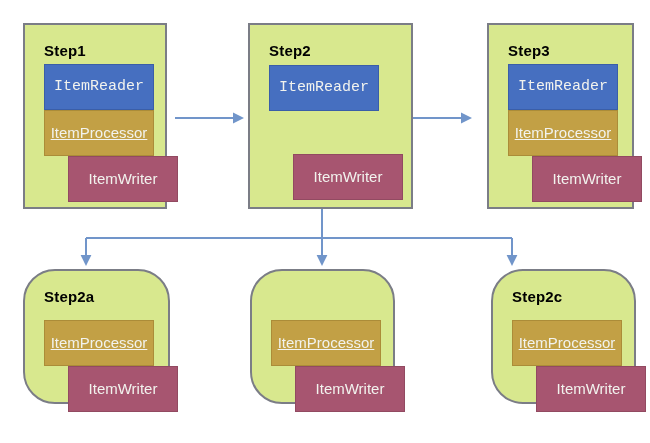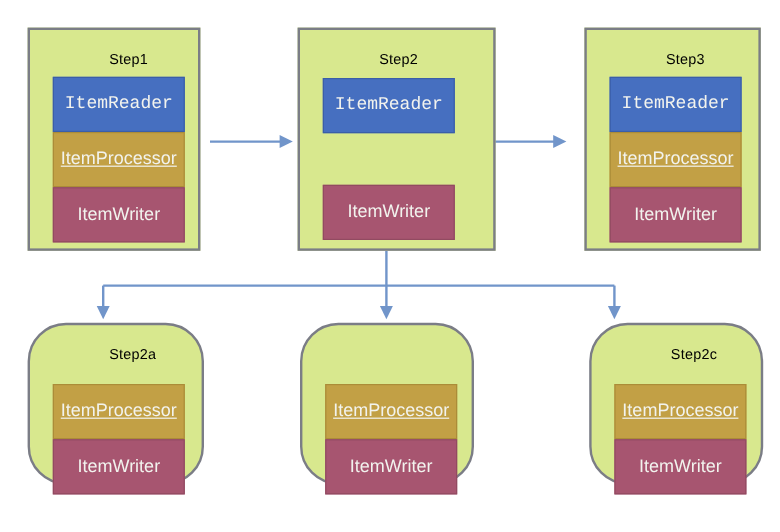--- a/index.html
+++ b/index.html
@@ -19,33 +19,32 @@
   .step-top{top:23px;height:186px;}
   .step-bottom{top:269px;height:135px;border-radius:32px;}
   .b1{left:23px;width:144px;}
   .b2{left:248px;width:165px;}
   .b3{left:487px;width:147px;}
   .b4{left:23px;width:147px;}
   .b5{left:250px;width:145px;}
   .b6{left:491px;width:145px;}
   .step-title{
     position:absolute;left:19px;top:17px;
-    font-size:12px;font-weight:normal;color:var(--title-text,#000);
+    font-size:15px;font-weight:bold;color:var(--title-text,#000);
     letter-spacing:.2px;
-    margin-left:47px;
   }
   .comp{
     position:absolute;left:19px;width:110px;height:46px;
     box-sizing:border-box;line-height:44px;text-align:center;
     font-size:15px;color:var(--component-text,#f2f3ee);
     white-space:nowrap;overflow:hidden;
   }
   .comp.reader{background:var(--reader-fill,#466fc0);border:1px solid var(--reader-border,#3a5ea8);font-family:Liberation Mono, monospace;}
   .comp.processor{background:var(--processor-fill,#c2a045);border:1px solid var(--processor-border,#ab8c38);text-decoration:underline;}
-  .comp.writer{background:var(--writer-fill,#a75570);border:1px solid var(--writer-border,#924a61);}
+  .comp.writer{background:var(--writer-fill,#a75570);border:1px solid var(--writer-border,#924a61);margin-left:24px;}
   
   .pos-r{top:39px;}
   .pos-p{top:85px;}
   .pos-w{top:131px;}
   
   .pos-r2{top:40px;}
   .pos-w-gap{top:129px;}
   
   .pos-p-bot{top:49px;}
   .pos-w-bot{top:95px;}

